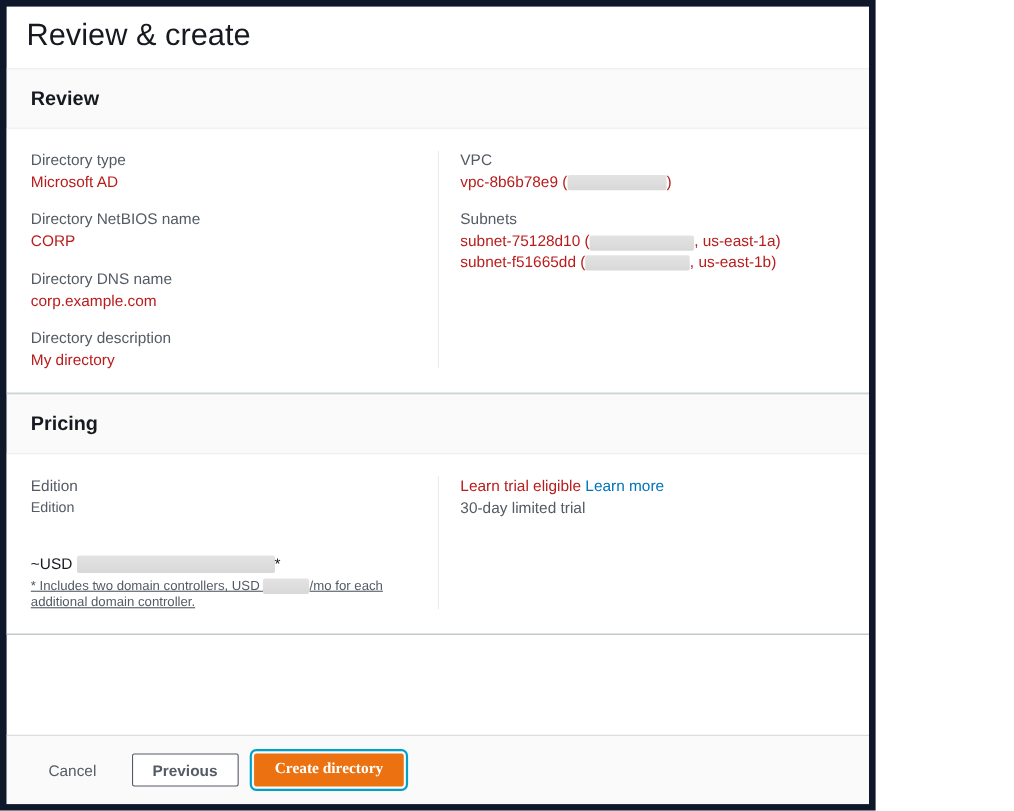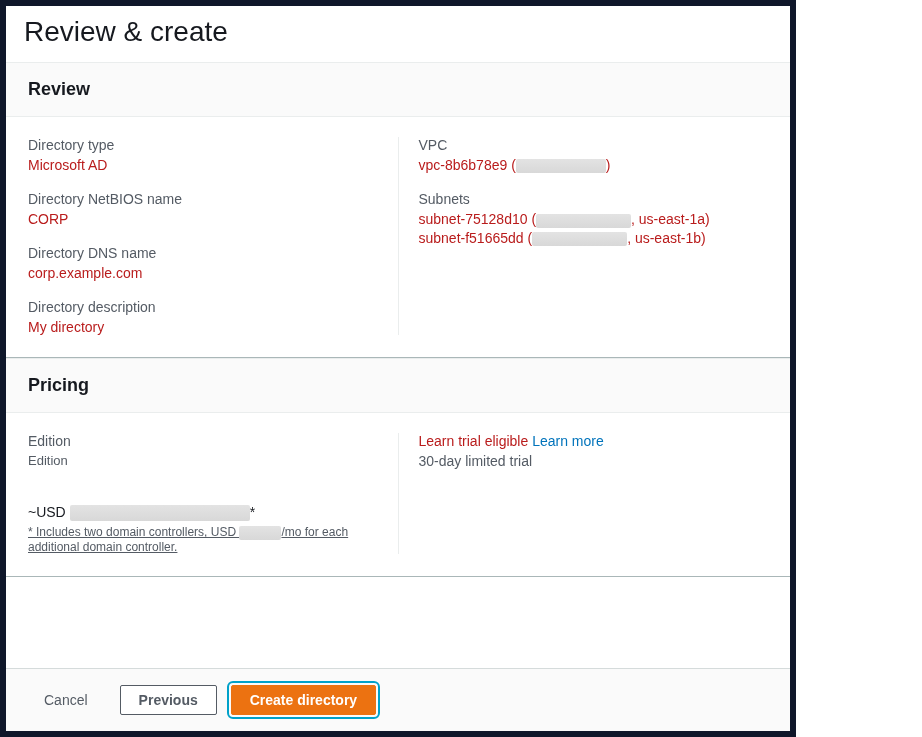--- a/index.html
+++ b/index.html
@@ -99,20 +99,21 @@
       background: #fff;
       border: 1px solid #545b64;
       color: #545b64;
     }
     .btn-primary {
       background: #ec7211;
       border: 1px solid #ec7211;
       color: #fff;
       outline: 2px solid #00a1c9;
       outline-offset: 2px;
+      font-family: Liberation Serif, serif;
     }
   </style>
 </head>
 <body>
 
 <div class="frame">
 
   <h1 class="page-title">Review &amp; create</h1>
 
   <div class="section">

